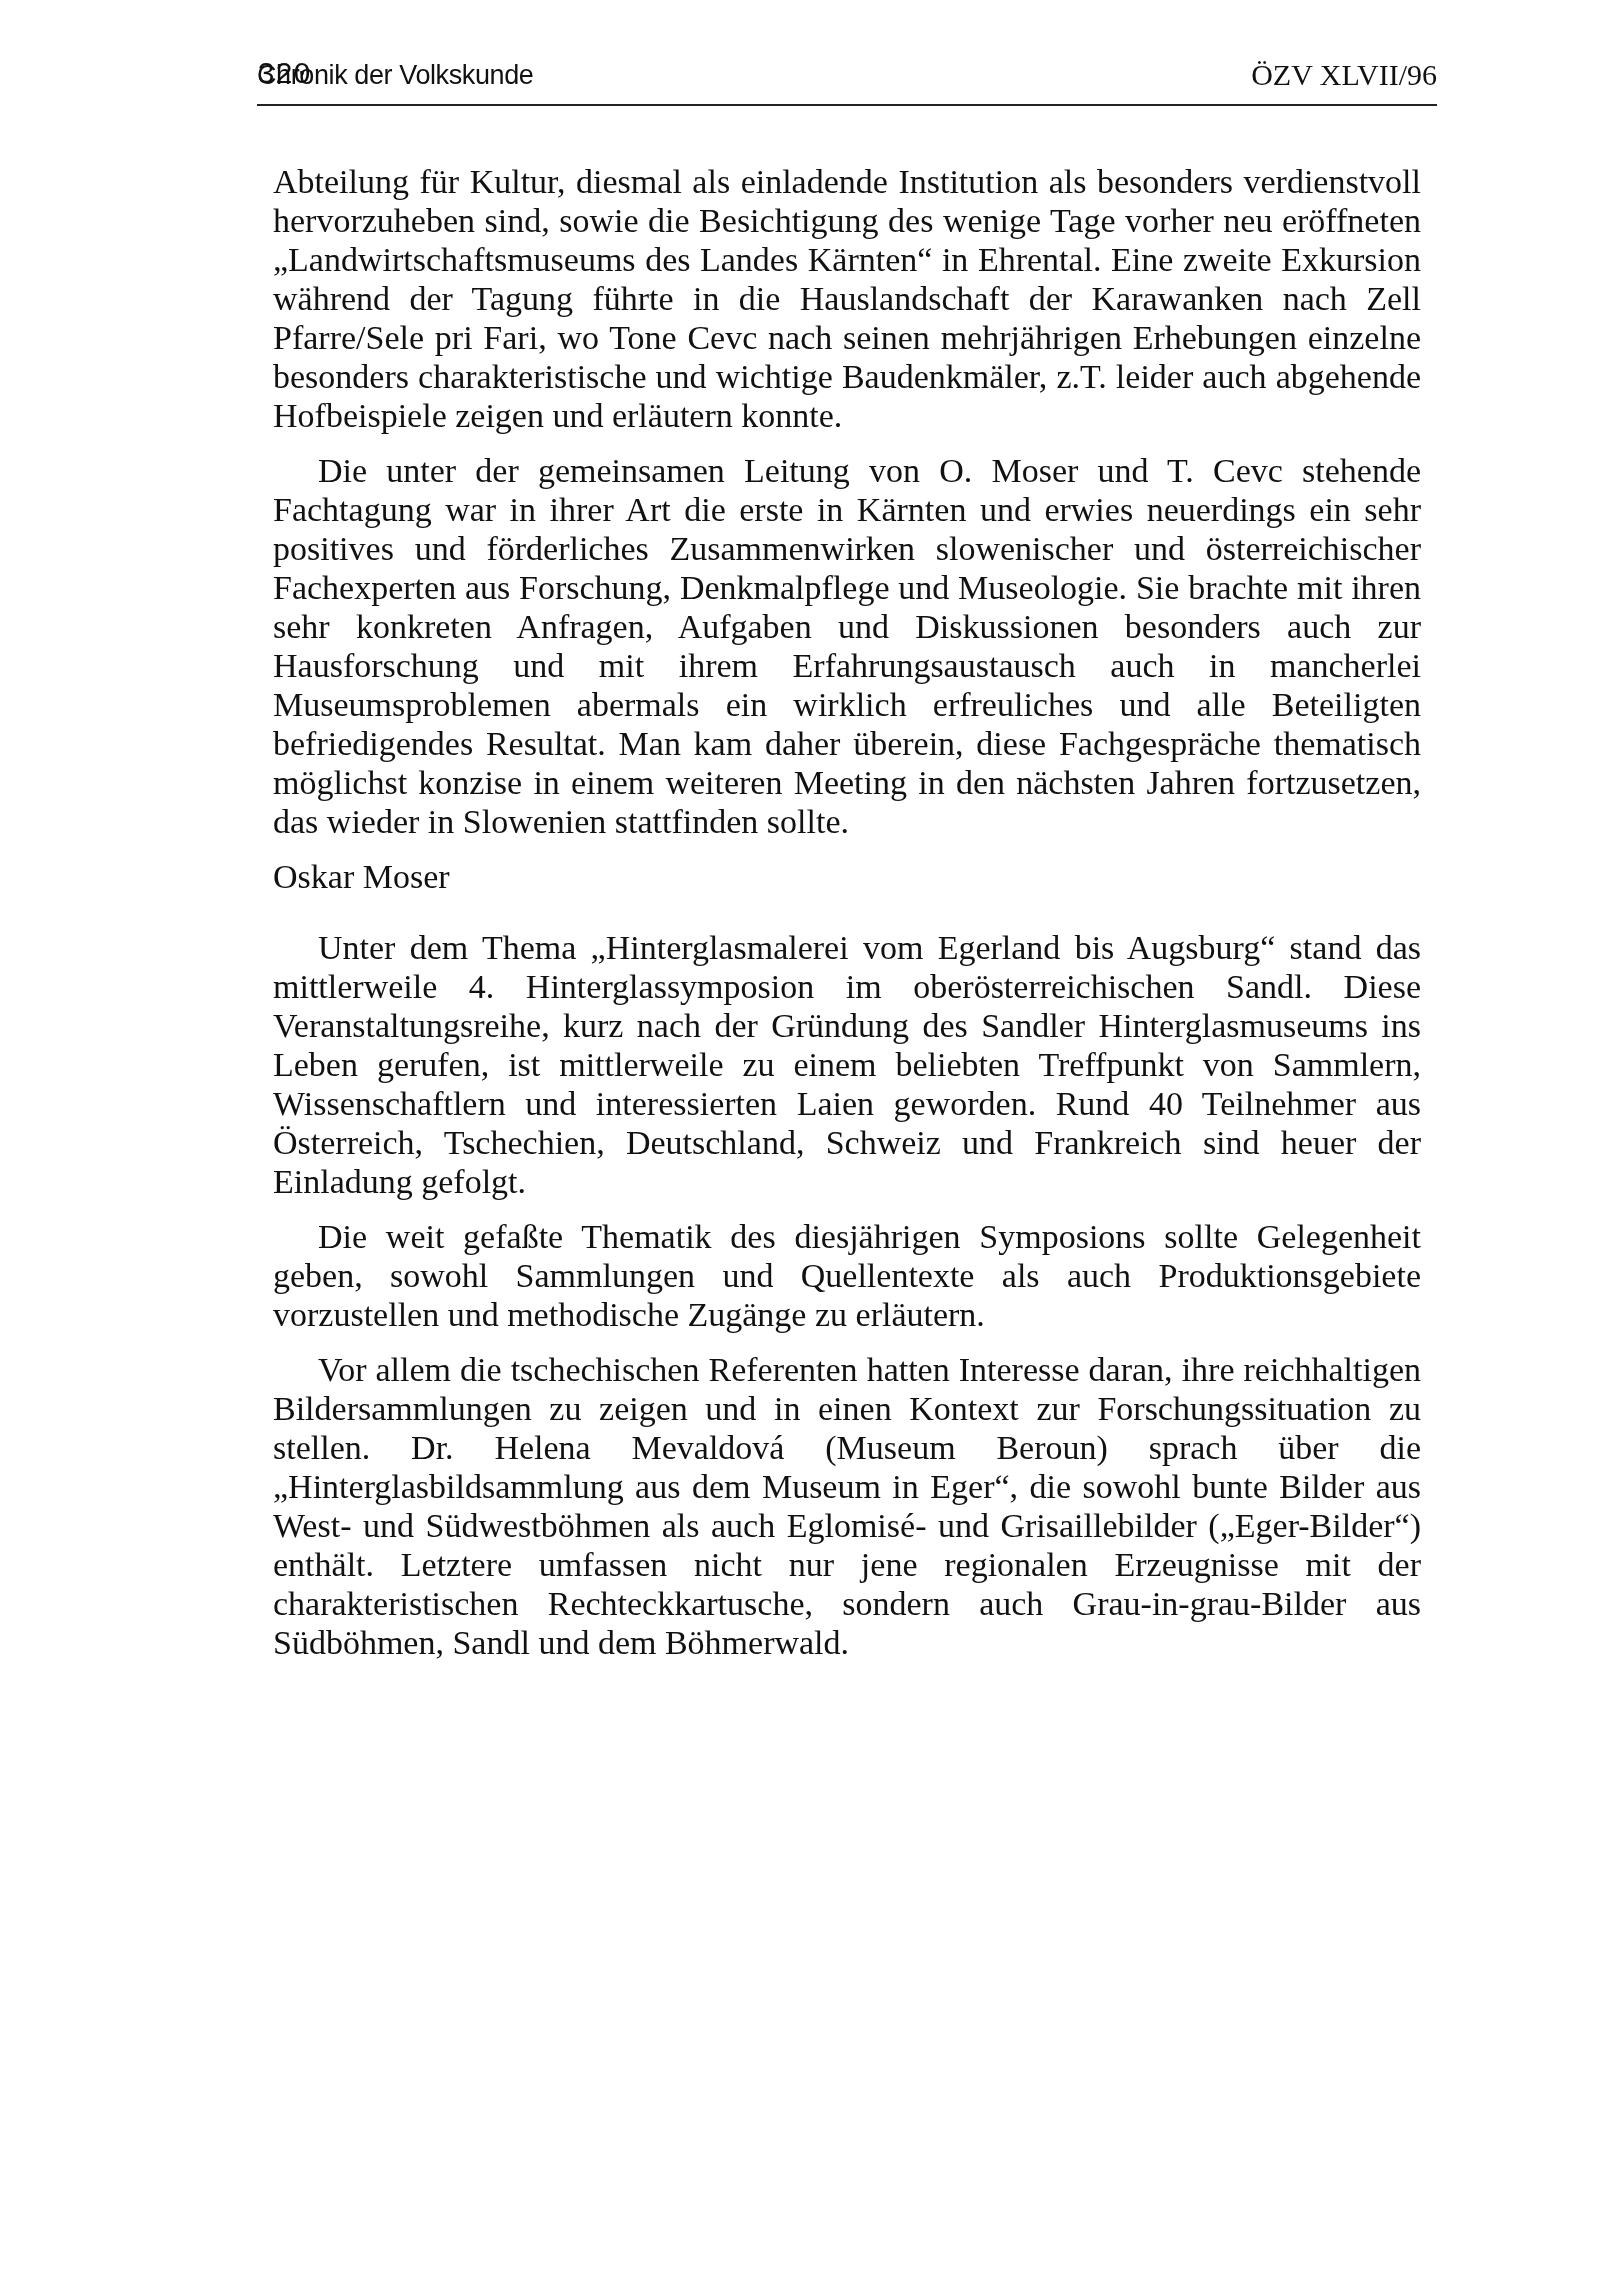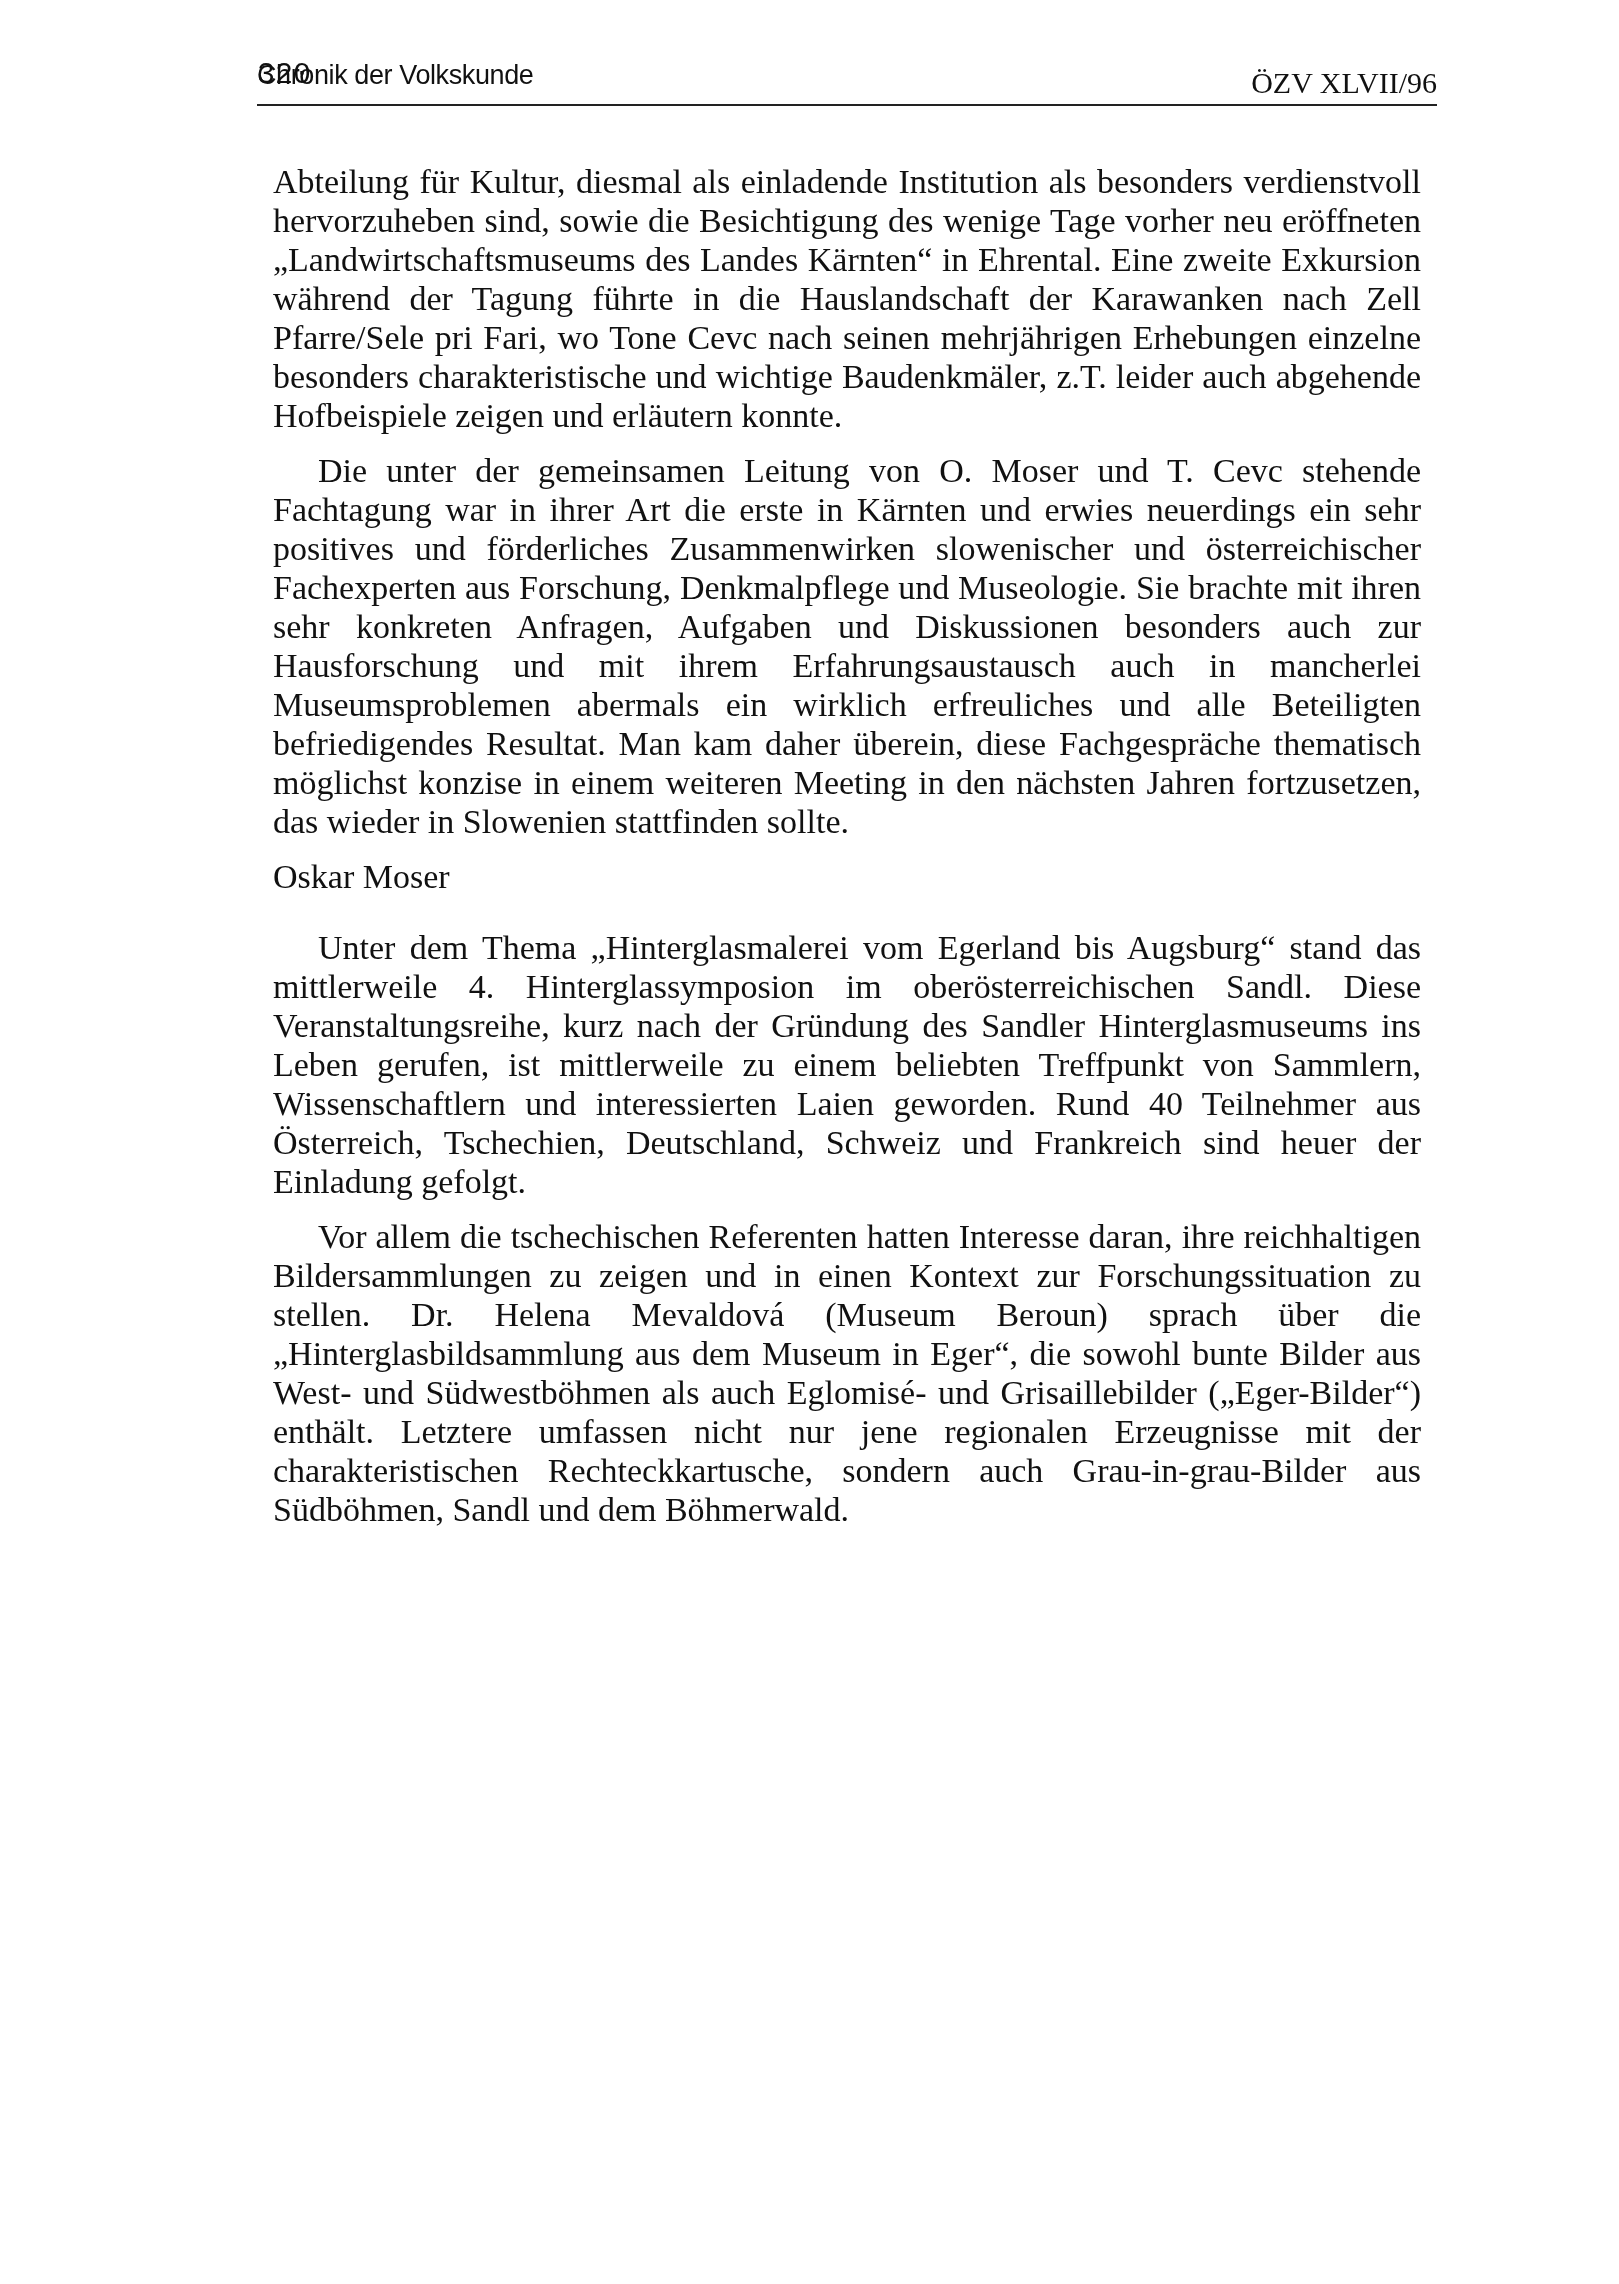--- a/index.html
+++ b/index.html
@@ -25,21 +25,21 @@
       position: absolute;
       top: 55px;
       left: 0;
       width: 1180px;
       height: 40px;
       font-size: 30px;
       line-height: 40px;
     }
     .running-head .pageno { position: absolute; left: 0; top: 0; font-family: Liberation Mono, monospace; }
     .running-head .center { position: absolute; left: 0; width: 100%; text-align: left; top: 0; font-family: "Liberation Sans", "DejaVu Sans", sans-serif; font-size: 27px; letter-spacing: -0.4px; }
-    .running-head .right { position: absolute; right: 0; top: 8px; }
+    .running-head .right { position: absolute; right: 0; top: 0; }
     .rule {
       position: absolute;
       top: 104px;
       left: 0;
       width: 1180px;
       height: 0;
       border-top: 2.4px solid #222;
     }
     .body-text {
       position: absolute;
@@ -84,18 +84,19 @@
   <div class="rule"></div>
 
   <div class="body-text">
     <p>Abteilung für Kultur, diesmal als einladende Institution als besonders verdienstvoll hervorzuheben sind, sowie die Besichtigung des wenige Tage vorher neu eröffneten „Landwirtschaftsmuseums des Landes Kärnten“ in Ehrental. Eine zweite Exkursion während der Tagung führte in die Hauslandschaft der Karawanken nach Zell Pfarre/Sele pri Fari, wo Tone Cevc nach seinen mehrjährigen Erhebungen einzelne besonders charakteristische und wichtige Baudenkmäler, z.T. leider auch abgehende Hofbeispiele zeigen und erläutern konnte.</p>
     <p class="indent">Die unter der gemeinsamen Leitung von O. Moser und T. Cevc stehende Fachtagung war in ihrer Art die erste in Kärnten und erwies neuerdings ein sehr positives und förderliches Zusammenwirken slowenischer und österreichischer Fachexperten aus Forschung, Denkmalpflege und Museologie. Sie brachte mit ihren sehr konkreten Anfragen, Aufgaben und Diskussionen besonders auch zur Hausforschung und mit ihrem Erfahrungsaustausch auch in mancherlei Museumsproblemen abermals ein wirklich erfreuliches und alle Beteiligten befriedigendes Resultat. Man kam daher überein, diese Fachgespräche thematisch möglichst konzise in einem weiteren Meeting in den nächsten Jahren fortzusetzen, das wieder in Slowenien stattfinden sollte.</p>
     <p class="signature">Oskar Moser</p>
 
 
     <div class="section-body">
       <p class="indent">Unter dem Thema „Hinterglasmalerei vom Egerland bis Augsburg“ stand das mittlerweile 4. Hinterglassymposion im oberösterreichischen Sandl. Diese Veranstaltungsreihe, kurz nach der Gründung des Sandler Hinterglasmuseums ins Leben gerufen, ist mittlerweile zu einem beliebten Treffpunkt von Sammlern, Wissenschaftlern und interessierten Laien geworden. Rund 40 Teilnehmer aus Österreich, Tschechien, Deutschland, Schweiz und Frankreich sind heuer der Einladung gefolgt.</p>
+      <p class="indent">Die weit gefaßte Thematik des diesjährigen Symposions sollte Gelegenheit geben, sowohl Sammlungen und Quellentexte als auch Produktionsgebiete vorzustellen und methodische Zugänge zu erläutern.</p>
       <p class="indent">Vor allem die tschechischen Referenten hatten Interesse daran, ihre reichhaltigen Bildersammlungen zu zeigen und in einen Kontext zur Forschungssituation zu stellen. Dr. Helena Mevaldová (Museum Beroun) sprach über die „Hinterglasbildsammlung aus dem Museum in Eger“, die sowohl bunte Bilder aus West- und Südwestböhmen als auch Eglomisé- und Grisaillebilder („Eger-Bilder“) enthält. Letztere umfassen nicht nur jene regionalen Erzeugnisse mit der charakteristischen Rechteckkartusche, sondern auch Grau-in-grau-Bilder aus Südböhmen, Sandl und dem Böhmerwald.</p>
     </div>
   </div>
 
 </div>
 
 
 </body></html>

